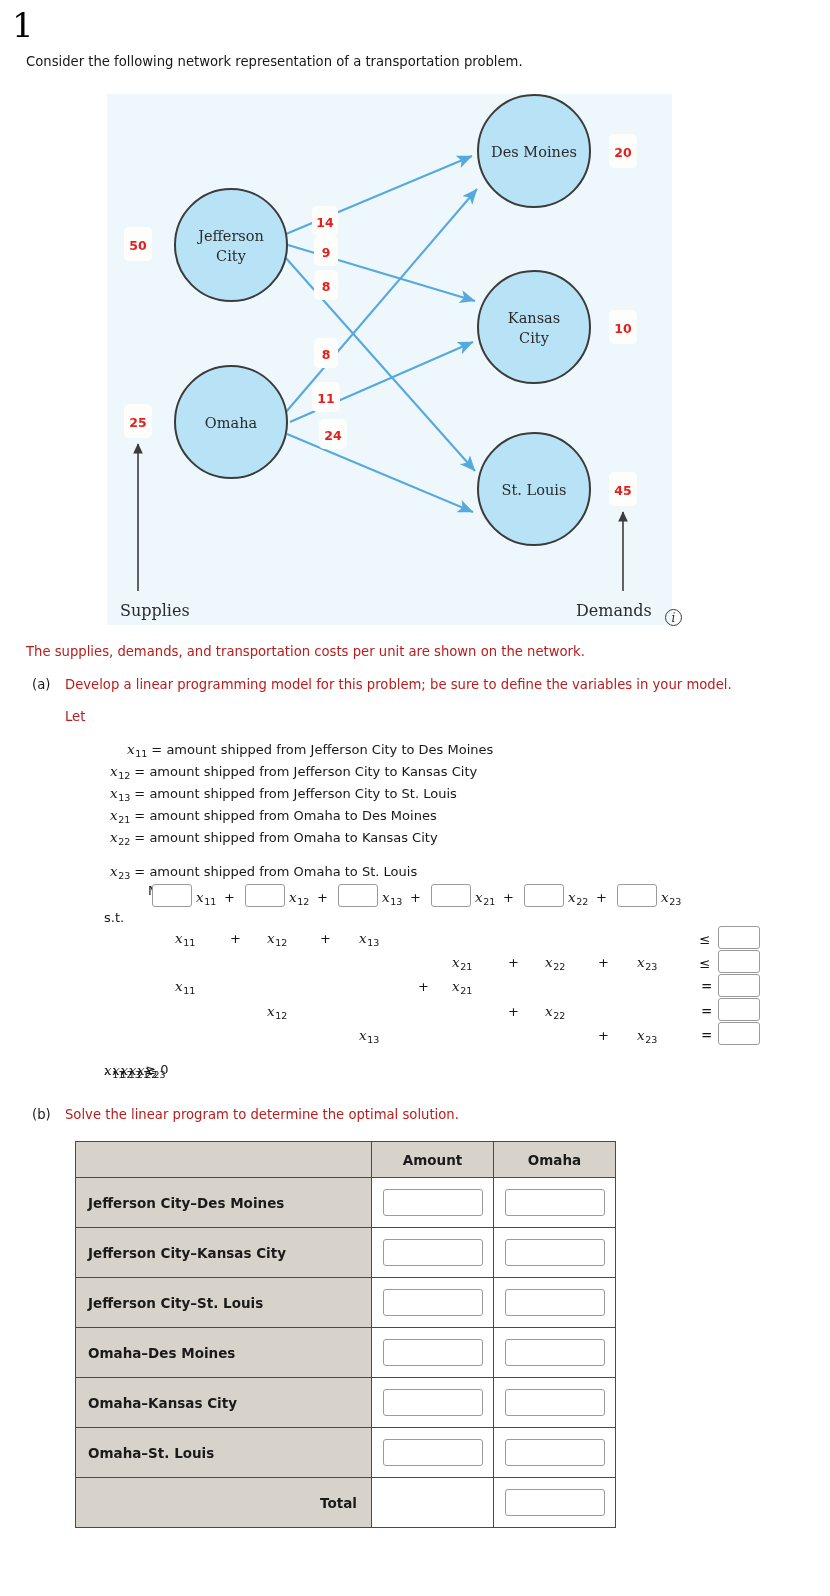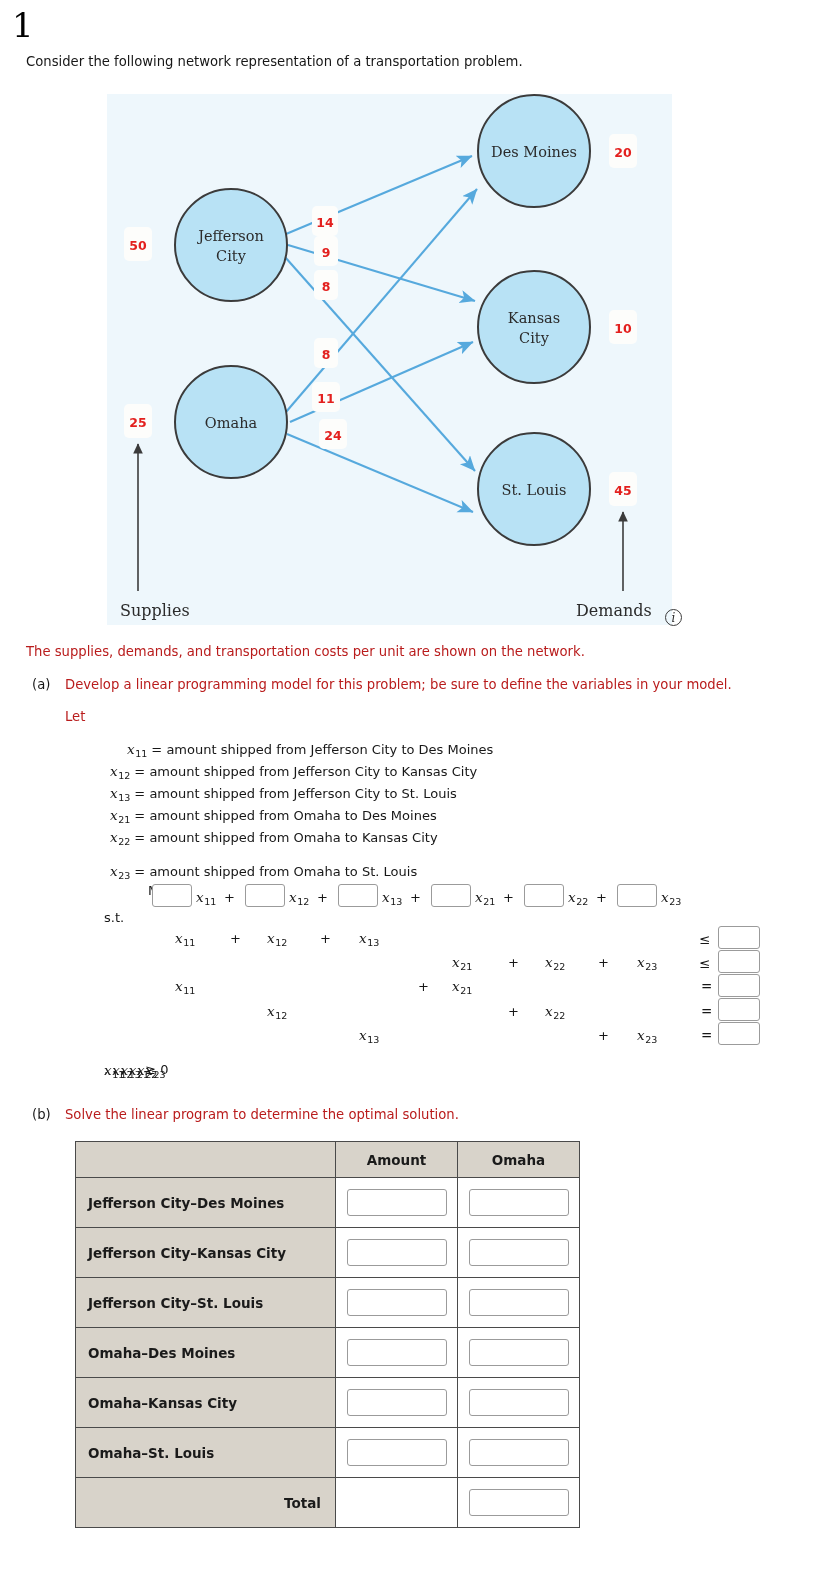--- a/index.html
+++ b/index.html
@@ -177,21 +177,21 @@
   .sol-table td, .sol-table th {
     border: 1.3px solid #4a4a4a;
     padding: 0;
     box-sizing: border-box;
   }
   .sol-table .rowhead {
     background: #d8d3ca;
     font-weight: bold;
     text-align: left;
     padding: 0 12px;
-    width: 260px;
+    width: 296px;
     height: 50px;
     white-space: nowrap;
   }
   .sol-table .rowhead.right { text-align: right; padding-right: 14px; }
   .sol-table .colhead {
     background: #d8d3ca;
     font-weight: bold;
     text-align: center;
     height: 36px;
     width: 122px;

